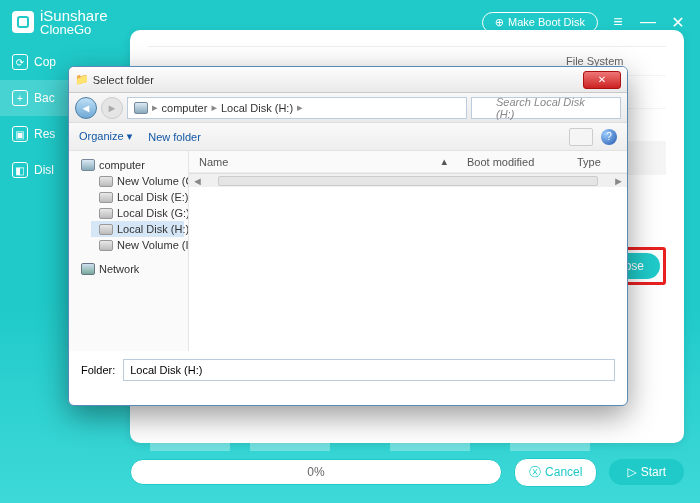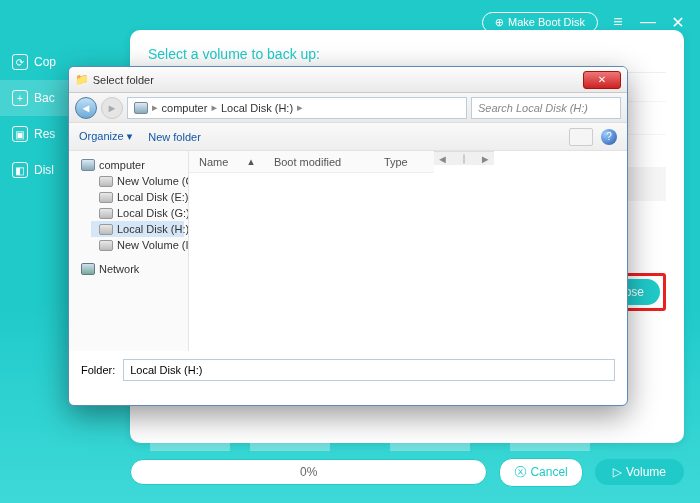--- a/index.html
+++ b/index.html
@@ -39,52 +39,59 @@
 
 .dialog{position:absolute;left:68px;top:66px;width:560px;height:340px;background:#fff;border:1px solid #5a8ab5;box-shadow:0 10px 30px rgba(0,0,0,0.4);border-radius:6px;overflow:hidden}
 .dlg-title{height:26px;background:linear-gradient(180deg,#fdfdfd,#e9e9e9);display:flex;align-items:center;padding:0 6px;font-size:11px;color:#333;border-bottom:1px solid #c9c9c9}
 .dlg-title .t-right{margin-left:auto;display:flex}
 .dlg-close{width:38px;height:18px;background:linear-gradient(180deg,#e77,#c22);border:1px solid #a11;border-radius:3px;color:#fff;display:flex;align-items:center;justify-content:center;font-size:10px;margin-left:2px}
 .dlg-nav{height:30px;background:linear-gradient(180deg,#f7f7f7,#eaeaea);display:flex;align-items:center;padding:0 6px;gap:4px;border-bottom:1px solid #ddd}
 .navbtn{width:22px;height:22px;border-radius:50%;background:linear-gradient(180deg,#bfe0f7,#6fa9d6);border:1px solid #4a7da3;color:#fff;display:flex;align-items:center;justify-content:center;font-size:11px}
 .navbtn.disabled{background:#e5e5e5;border-color:#ccc;color:#aaa}
 .addr{flex:1;height:22px;border:1px solid #bcd;background:#fff;display:flex;align-items:center;padding:0 6px;font-size:11px;color:#333;gap:4px}
 .addr .sep{color:#888}
-.search{width:150px;height:22px;border:1px solid #bcd;background:#fff;font-size:11px;color:#888;padding:0 6px;display:flex;align-items:center;font-style:italic}
+.search{width:150px;height:22px;border:1px solid #bcd;background:#fff;font-size:11px;color:#888;padding:0 24px;display:flex;align-items:center;font-style:italic}
 .dlg-tool{height:28px;background:linear-gradient(180deg,#f9f9f9,#eee);display:flex;align-items:center;padding:0 10px;font-size:11px;color:#1258a6;border-bottom:1px solid #e2e2e2;gap:16px}
 .dlg-tool-right{margin-left:auto;display:flex;gap:8px;align-items:center}
 .view-ico{width:24px;height:18px;border:1px solid #ccc;background:#f5f5f5;border-radius:2px}
 .help-ico{width:16px;height:16px;border-radius:50%;background:radial-gradient(circle at 30% 30%,#9cf,#25a);color:#fff;font-size:10px;display:flex;align-items:center;justify-content:center}
 .dlg-body{display:flex;height:200px}
 .tree{width:120px;border-right:1px solid #e5e5e5;font-size:11px;color:#333;padding:6px 4px;overflow:hidden;position:relative;background:#fafafa}
 .tree-item{display:flex;align-items:center;gap:4px;padding:2px 2px 2px 8px;white-space:nowrap}
 .tree-item.sel{background:#d5e6f7}
 .tree-sub{padding-left:18px}
 .tree-ico{width:14px;height:11px;background:linear-gradient(180deg,#e8e8e8,#bbb);border:1px solid #999;border-radius:2px;flex-shrink:0}
 .comp-ico{width:14px;height:12px;background:linear-gradient(180deg,#dce9f5,#8ab);border:1px solid #789;border-radius:2px}
 .net-ico{width:14px;height:12px;background:linear-gradient(180deg,#d0e0f0,#7a9);border:1px solid #678;border-radius:2px}
-.filelist{flex:1;display:flex;flex-direction:row;font-size:11px}
+.filelist{flex:1;display:flex;flex-direction:column;font-size:11px}
 .fl-head{display:flex;height:22px;align-items:center;border-bottom:1px solid #eee;color:#555;background:#fafafa}
 .fl-head span{padding:0 10px}
 .fl-head .name{flex:1}
 .fl-empty{flex:1;display:flex;align-items:flex-start;justify-content:center;padding-top:24px;color:#777}
 .fl-scroll{height:14px;background:#f0f0f0;border-top:1px solid #ddd;display:flex;align-items:center}
 .fl-track{flex:1;margin:0 12px;height:10px;background:#e5e5e5;border:1px solid #ccc;border-radius:2px}
 .dlg-foot{padding:8px 12px;display:flex;flex-direction:column;gap:24px}
 .folder-row{display:flex;align-items:center;gap:8px;font-size:11px}
 .folder-input{flex:1;height:22px;border:1px solid #bcd;padding:0 6px;font-size:11px}
 .btn-row{display:flex;justify-content:flex-end;gap:8px}
 .winbtn-std{min-width:84px;height:23px;background:linear-gradient(180deg,#fdfdfd,#e3e3e3);border:1px solid #999;border-radius:3px;font-size:11px;color:#222}
 .highlight-select{border:3px solid #e82020;padding:2px;display:inline-block}
 </style>
 </head>
 <body>
 
 <div class="app">
   <div class="titlebar">
+    <div class="brand">
+      <div class="brand-icon"></div>
+      <div>
+        <div>iSunshare</div>
+        <div style="font-size:13px;margin-top:-2px">CloneGo</div>
+      </div>
+    </div>
     <div class="title-right">
       <div class="bootdisk">
         <span>⊕</span>
         <span>Make Boot Disk</span>
       </div>
       <div class="winbtn">≡</div>
       <div class="winbtn">—</div>
       <div class="winbtn">✕</div>
     </div>
   </div>
@@ -102,21 +109,20 @@
         <span class="side-ico">▣</span>
         <span>Res</span>
       </div>
     <div class="side-item">
         <span class="side-ico">◧</span>
         <span>Disl</span>
       </div>
   </div>
 
   <div class="panel">
-    <div class="panel-title">Select a volume to back up:</div>
     <div class="table-head">
       <span></span>
         <span></span>
         <span></span>
       <span class="fs">File System</span>
     </div>
     <div class="table-rows">
       <div class="trow">
           <span></span>
           <span></span>
@@ -163,21 +169,21 @@
   <div class="bottombar">
     <div class="progress">
         <span>0%</span>
       </div>
     <button class="cancel-btn">
         <span>ⓧ</span>
         <span>Cancel</span>
       </button>
     <button class="start-btn">
         <span>▷</span>
-        <span>Volume</span>
+        <span>Start</span>
       </button>
   </div>
 
   <div class="dialog">
     <div class="dlg-title">
       <span>📁</span>
       <span style="margin-left:4px">Select folder</span>
       <div class="t-right">
         <div class="dlg-close">✕</div>
       </div>

